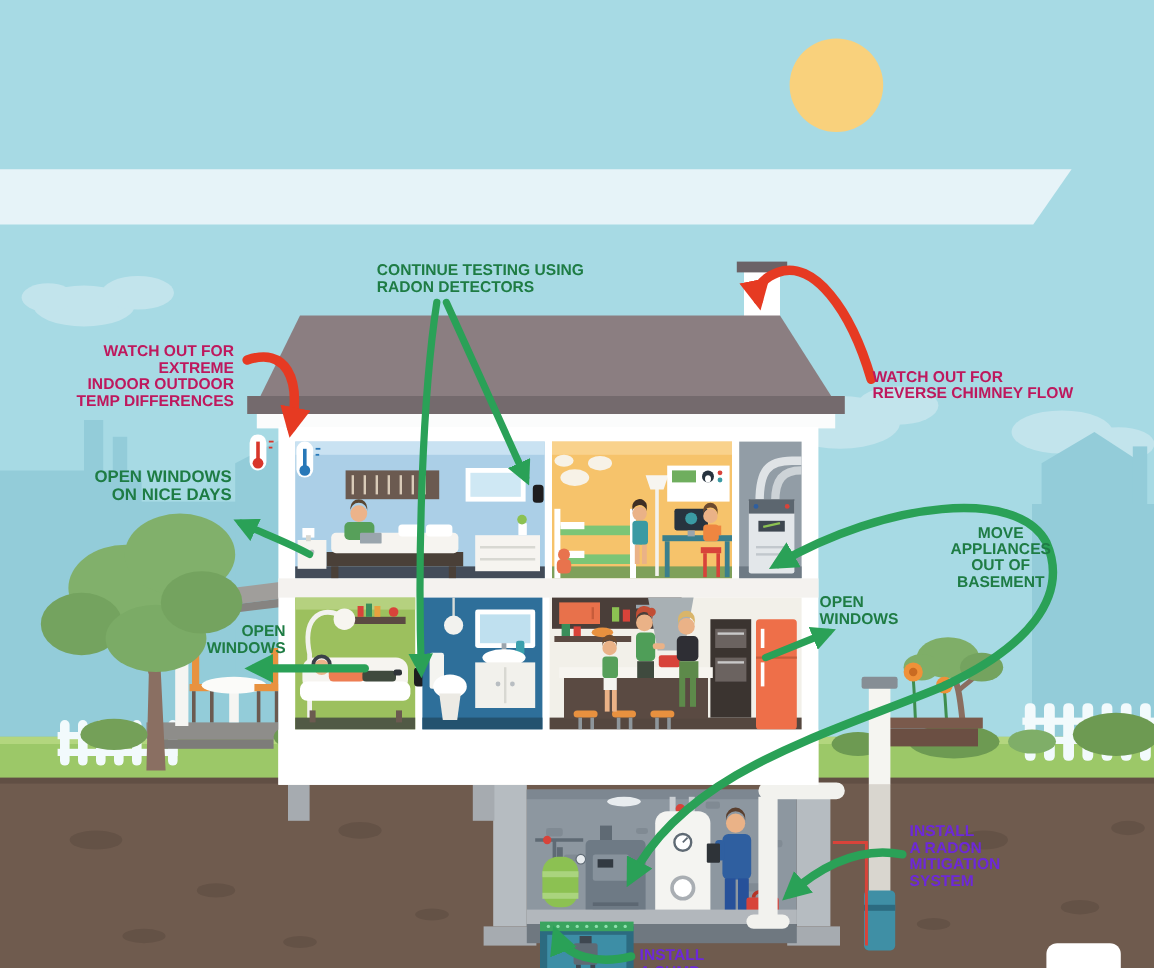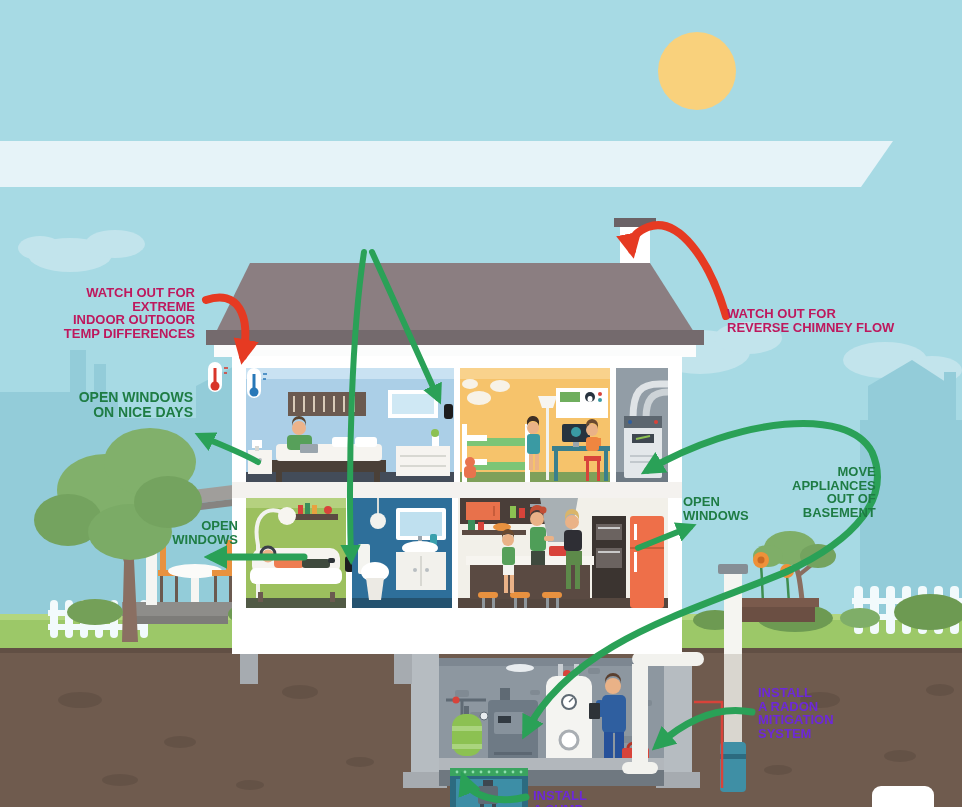--- a/index.html
+++ b/index.html
@@ -558,36 +558,38 @@
     <path d="M 752,712 C 716,705 684,722 658,745" stroke="#2aa157" stroke-width="7" marker-end="url(#ahg)"></path>
     <path d="M 526,797 C 498,804 471,797 464,779" stroke="#2aa157" stroke-width="7" marker-end="url(#ahg)"></path>
     <path d="M 206,300 C 238,289 251,315 243,356" stroke="#e63a22" stroke-width="8" marker-end="url(#ahr)"></path>
     <path d="M 726,316 C 709,258 678,216 648,227 C 635,232 630,240 632,250" stroke="#e63a22" stroke-width="8" marker-end="url(#ahr)"></path>
   </g>
 
   <rect x="872" y="786" width="62" height="30" rx="9" fill="#ffffff"></rect>
 </svg>
 
 
+<div class="lbl green" style="left:314px;top:218px;text-align:left;">CONTINUE TESTING USING
+RADON DETECTORS</div>
 
 <div class="lbl red" style="left:60px;top:286px;width:135px;text-align:right;">WATCH OUT FOR
 EXTREME
 INDOOR OUTDOOR
 TEMP DIFFERENCES</div>
 
 <div class="lbl green" style="left:58px;top:390px;width:135px;text-align:right;font-size:14px;line-height:14.5px;">OPEN WINDOWS
 ON NICE DAYS</div>
 
 <div class="lbl green" style="left:150px;top:519px;width:88px;text-align:right;">OPEN
 WINDOWS</div>
 
 <div class="lbl red" style="left:727px;top:307px;text-align:left;">WATCH OUT FOR
 REVERSE CHIMNEY FLOW</div>
 
-<div class="lbl green" style="left:792px;top:437px;text-align:right;margin-top:28px;">MOVE
+<div class="lbl green" style="left:792px;top:437px;text-align:center;">MOVE
 APPLIANCES
 OUT OF
 BASEMENT</div>
 
 <div class="lbl green" style="left:683px;top:495px;text-align:left;">OPEN
 WINDOWS</div>
 
 <div class="lbl mint" style="left:758px;top:686px;text-align:left;">INSTALL
 A RADON
 MITIGATION

